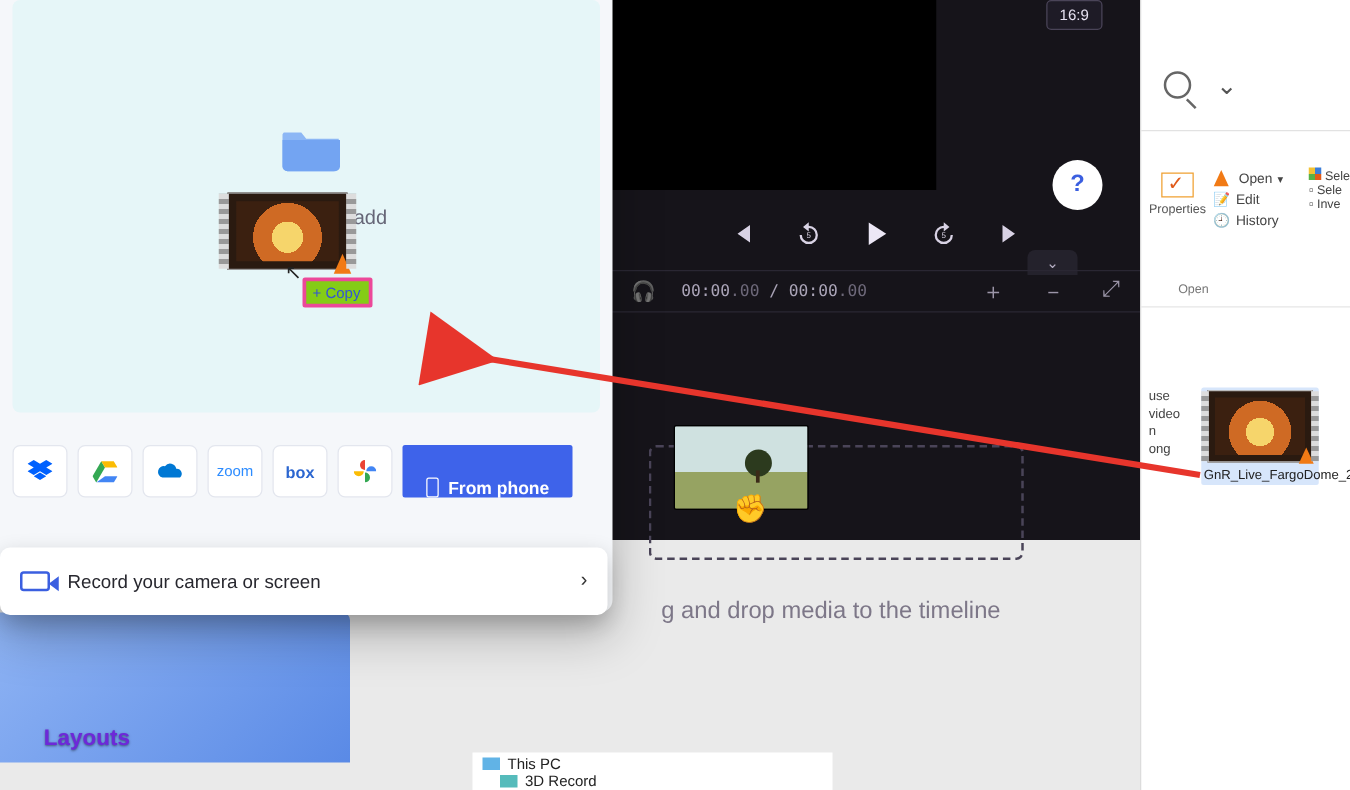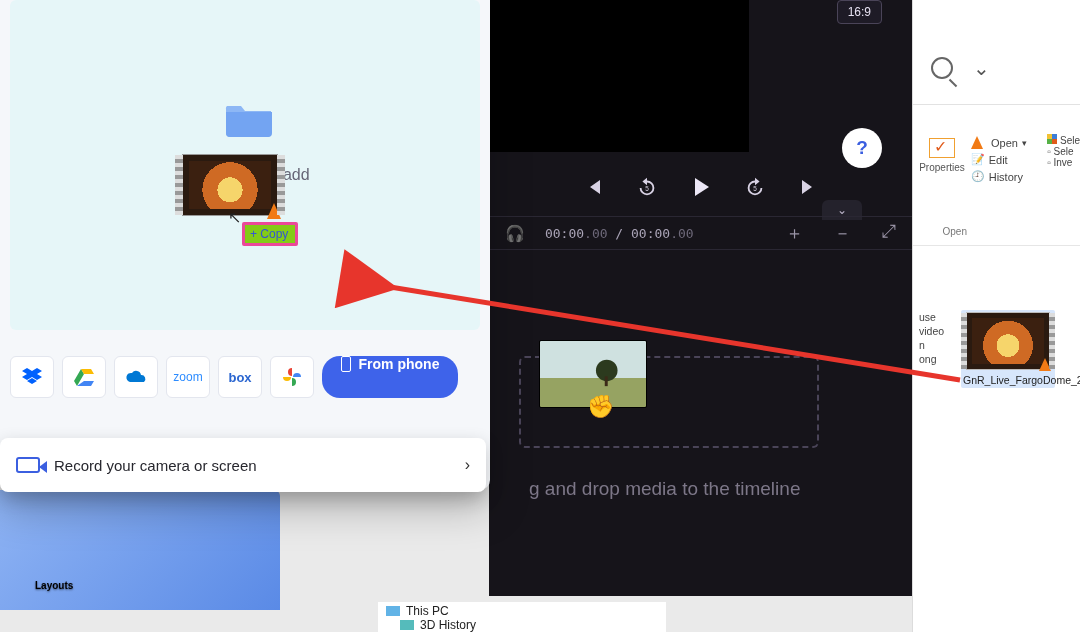--- a/index.html
+++ b/index.html
@@ -1,20 +1,20 @@
 <!DOCTYPE html>
 <html><head>
 <meta charset="utf-8">
 <style>
   * { box-sizing: border-box; margin: 0; padding: 0; }
   html, body { width: 1080px; height: 632px; overflow: hidden; font-family: "Segoe UI", Arial, sans-serif; background: #f3f3f3; }
   .stage { position: relative; width: 1080px; height: 632px; background: #eaeaea; }
 
   
-  .editor { position: absolute; left: 489px; top: 0; width: 423px; height: 596px; background: #16141a; }
+  .editor { position: absolute; left: 489px; top: 0; width: 423px; height: 432px; background: #16141a; }
   .aspect-btn { position: absolute; right: 30px; top: 0; padding: 4px 10px; color: #e7e2f2; font-size: 12px; border: 1px solid #4a4458; border-radius: 4px; background: #1e1b26; }
   .preview-black { position: absolute; left: 0; top: 0; width: 260px; height: 152px; background: #000; }
   .help-btn { position: absolute; right: 30px; top: 128px; width: 40px; height: 40px; border-radius: 50%; background: #fff; display: flex; align-items: center; justify-content: center; color: #3b5fe0; font-weight: 700; font-size: 19px; }
   .transport { position: absolute; left: 0; right: 0; top: 164px; height: 46px; display: flex; align-items: center; justify-content: center; gap: 28px; }
   .tbtn { width: 26px; height: 26px; display: flex; align-items: center; justify-content: center; color: #cfc9dc; }
   .play { width: 0; height: 0; border-left: 14px solid #ece7f6; border-top: 9px solid transparent; border-bottom: 9px solid transparent; margin-left: 3px; }
   .tab-down { position: absolute; right: 50px; top: 200px; width: 40px; height: 20px; border-radius: 6px 6px 0 0; background: #24222c; color: #b9b2c7; display: flex; align-items: center; justify-content: center; font-size: 12px; }
   .timeline-bar { position: absolute; left: 0; right: 0; top: 216px; height: 34px; border-top: 1px solid #2a2733; border-bottom: 1px solid #2a2733; display: flex; align-items: center; padding: 0 16px; }
   .timecode { color: #aaa4b7; font-size: 13px; font-family: monospace; margin-left: 20px; }
   .timecode .d0 { color: #6d6879; }
@@ -35,31 +35,31 @@
   .drag-thumb .fire { position:absolute; inset:6px; background: radial-gradient(circle at 50% 60%, #f6d56b 0 25%, #cf6a24 25% 55%, #3b2010 55%);}
   .vlc-cone{position:absolute;right:-4px;bottom:-4px;width:0;height:0;border-left:7px solid transparent;border-right:7px solid transparent;border-bottom:16px solid #f17a15;}
   .cursor { position: absolute; left: 218px; top: 208px; font-size: 16px; color:#222; }
   .copy-pill { position: absolute; left: 232px; top: 222px; background: #84cc16; border: 3px solid #ec4899; color: #3354d6; font-size: 12px; padding: 2px 7px 2px 5px; border-radius: 2px; }
   .droptext { position: absolute; left: 168px; top: 166px; color: #667; font-size: 16px; }
 
   .source-row { position: absolute; left: 10px; right: 10px; top: 352px; height: 50px; display: flex; gap: 8px; align-items: center; }
   .srcbtn { flex: 0 0 44px; height: 42px; border: 1px solid #e3e6ee; border-radius: 6px; background: #fff; display: flex; align-items: center; justify-content: center; font-size: 18px; }
   .zoom-txt{color:#2D8CFF;font-weight:400;font-size:12px}
   .box-txt{color:#2b66d0;font-weight:700;font-size:13px}
-  .from-phone { flex: 0 0 136px; height: 42px; border-radius: 18px; background: #3e63ea; color: #fff; display: flex; align-items: flex-start; justify-content: center; gap: 8px; font-size: 14px; font-weight: 600; }
+  .from-phone { flex: 0 0 136px; height: 42px; border-radius: 2px; background: #3e63ea; color: #fff; display: flex; align-items: flex-end; justify-content: center; gap: 8px; font-size: 14px; font-weight: 600; }
   .from-phone .ph { width:10px; height:16px; border:1.5px solid #fff; border-radius:2px; }
 
   .record-bar { position: absolute; left: 0; top: 438px; width: 486px; height: 54px; background: #fff; border-radius: 8px; box-shadow: 0 6px 18px rgba(0,0,0,.2); display: flex; align-items: center; padding: 17px 16px; }
   .cam-ico { width: 24px; height: 16px; border: 2px solid #3b5fe0; border-radius: 3px; position: relative; margin-right: 14px; }
   .cam-ico::after { content:""; position:absolute; right:-9px; top:2px; width:0; height:0; border-top:6px solid transparent; border-bottom:6px solid transparent; border-right:8px solid #3b5fe0; }
   .record-bar .lbl { font-size: 15px; color: #27272e; }
   .record-bar .chev { margin-left: auto; color: #333; }
 
   .bg-window { position: absolute; left: 0; top: 490px; width: 280px; height: 120px; background: linear-gradient(135deg, #8fb4f4, #5a8ae6); border-top-right-radius: 6px; }
-  .layouts { position: absolute; left: 8px; top: 580px; color: #000000; font-weight: 700; font-size: 10px; text-shadow: 0 1px 2px rgba(0,0,0,.5); padding-left: 27px; }
+  .layouts { position: absolute; left: 8px; top: 580px; color: #6d28d9; font-weight: 700; font-size: 18px; text-shadow: 0 1px 2px rgba(0,0,0,.5); padding-left: 27px; }
 
   
   .explorer { position: absolute; left: 378px; top: 602px; width: 288px; height: 30px; background: #fff; font-size: 12px; color: #222; padding-top:2px;}
   .explorer .row { display: flex; align-items: center; gap: 6px; padding: 0 8px; }
   .explorer .ico { width: 14px; height: 10px; background: #61b3e6; display:inline-block; }
 
   
   .rpanel { position: absolute; right: 0; top: 0; width: 168px; height: 632px; background: #fff; border-left: 1px solid #dcdcdc; }
   .toolbar { position: absolute; top: 36px; left: 0; right: 0; height: 64px; display:flex; align-items:center; padding:0 8px;}
   .searchcircle { width: 22px; height: 22px; border: 2px solid #666; border-radius: 50%; position: relative; margin: 0 20px 0 10px; }
@@ -226,21 +226,21 @@
     </div>
   </div>
 
   <div class="explorer">
     <div class="row">
         <span class="ico"></span>
         <span>This PC</span>
       </div>
     <div class="row" style="padding-left:22px">
         <span class="ico" style="background:#5bb"></span>
-        <span>3D History</span>
+        <span>3D Record</span>
       </div>
   </div>
 
   <div class="rpanel">
     <div class="toolbar">
       <span class="searchcircle"></span>
       <span class="chevdown">⌄</span>
     </div>
     <div class="divider"></div>
     <div class="ribbon">

